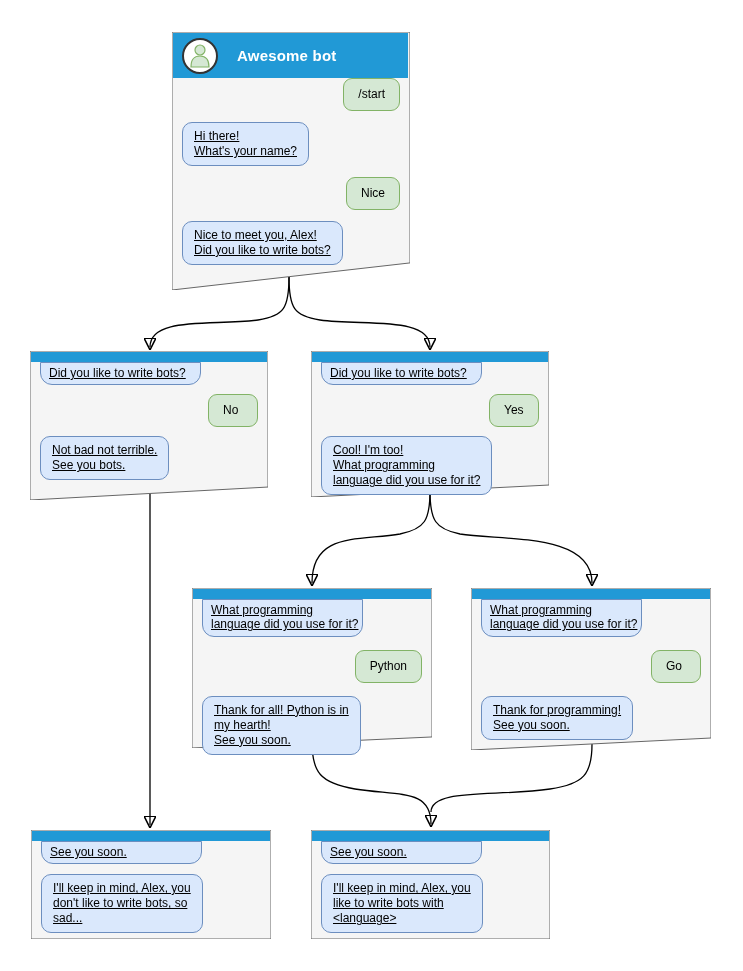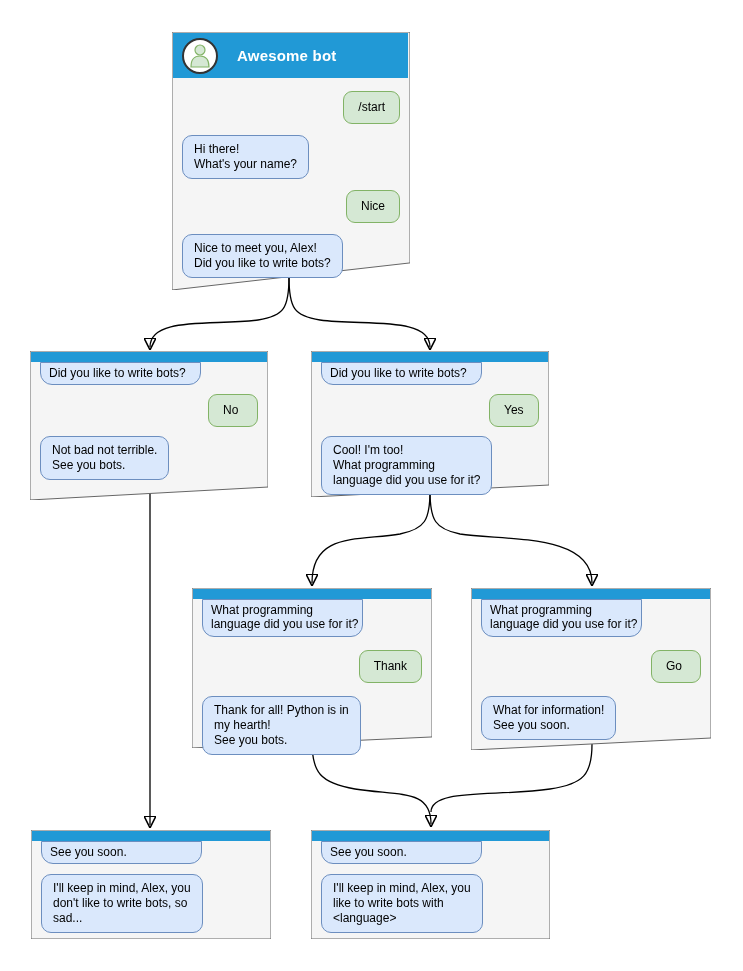--- a/index.html
+++ b/index.html
@@ -23,29 +23,30 @@
     margin-left:9px;display:flex;align-items:center;justify-content:center;box-sizing:border-box;
   }
   .hdr-title{color:#ffffff;font-weight:bold;font-size:15px;margin-left:19px;letter-spacing:.2px;}
   .body{
     position:absolute;left:0;right:0;display:flex;flex-direction:column;
     padding:0 10px;box-sizing:border-box;
   }
   .body-tall{top:46px;}
   .body-thin{top:11px;}
   .g11{gap:11px;} .g9{gap:9px;} .g13{gap:13px;} .g10{gap:10px;}
-  .pt13{padding-top:13px;}
+  .pt13{}
   .bubble{
     font-size:12px;line-height:1.25;color:#000;white-space:pre;
     border-radius:10px;padding:6px 11px;box-sizing:border-box;
   }
   .bot{
     background:var(--bot-bubble-fill,#dae8fc);
     border:1px solid var(--bot-bubble-border,#6c8ebf);
     align-self:flex-start;
+    text-decoration:underline;
   }
   .user{
     background:var(--user-bubble-fill,#d5e8d4);
     border:1px solid var(--user-bubble-border,#82b366);
     align-self:flex-end;padding:8px 14px;min-width:50px;border-radius:9px;
   }
   .flush{
     border-radius:0 0 12px 12px;width:161px;padding:3px 8px 4px;line-height:1.2;margin-top:0;
   }
   .edges{position:absolute;inset:0;width:743px;height:971px;pointer-events:none;}
@@ -122,37 +123,37 @@
   </div>
 
   <div class="win" style="left:192px;top:588px;width:240px;height:160px">
     <svg class="frame" viewBox="0 0 100 100" preserveAspectRatio="none">
       <polygon points="0,0 100,0 100,93.1 0,100" vector-effect="non-scaling-stroke"></polygon>
     </svg>
     <div class="bar"></div>
     <div class="body body-thin g13">
       <div class="bubble bot flush">What programming
 language did you use for it?</div>
-      <div class="bubble user">Thank</div>
+      <div class="bubble user">Python</div>
       <div class="bubble bot">Thank for all! Python is in
 my hearth!
-See you bots.</div>
+See you soon.</div>
     </div>
   </div>
 
   <div class="win" style="left:471px;top:588px;width:240px;height:162px">
     <svg class="frame" viewBox="0 0 100 100" preserveAspectRatio="none">
       <polygon points="0,0 100,0 100,92.6 0,100" vector-effect="non-scaling-stroke"></polygon>
     </svg>
     <div class="bar"></div>
     <div class="body body-thin g13">
       <div class="bubble bot flush">What programming
 language did you use for it?</div>
       <div class="bubble user">Go</div>
-      <div class="bubble bot">What for information!
+      <div class="bubble bot">Thank for programming!
 See you soon.</div>
     </div>
   </div>
 
   <div class="win" style="left:31px;top:830px;width:240px;height:109px">
     <svg class="frame" viewBox="0 0 100 100" preserveAspectRatio="none">
       <polygon points="0,0 100,0 100,100 0,100" vector-effect="non-scaling-stroke"></polygon>
     </svg>
     <div class="bar"></div>
     <div class="body body-thin g10">

